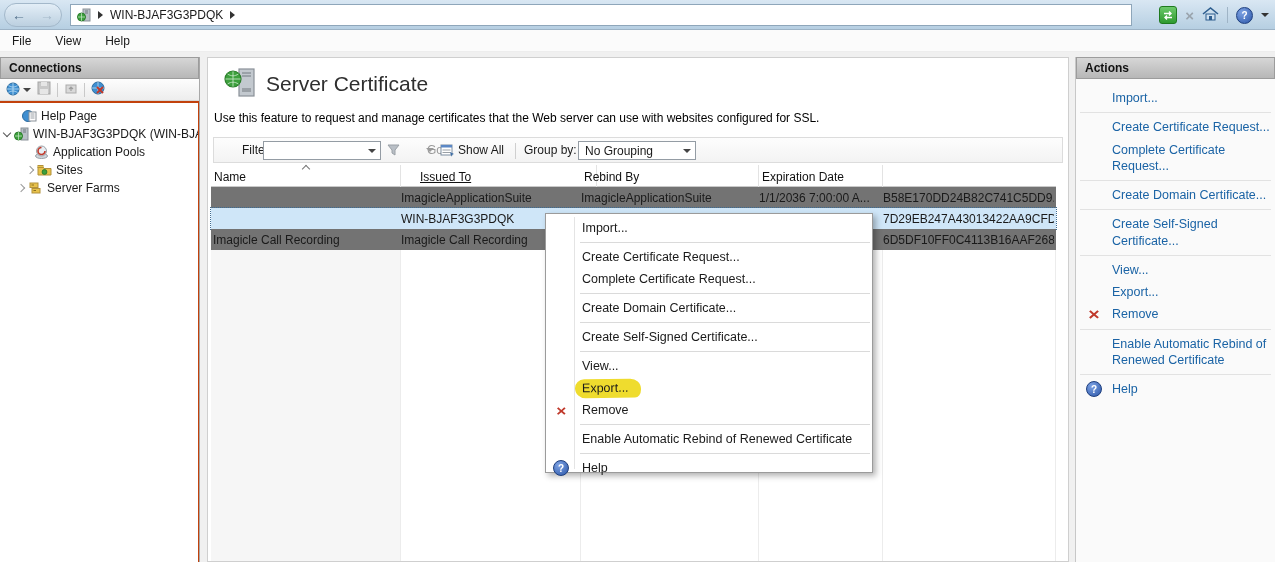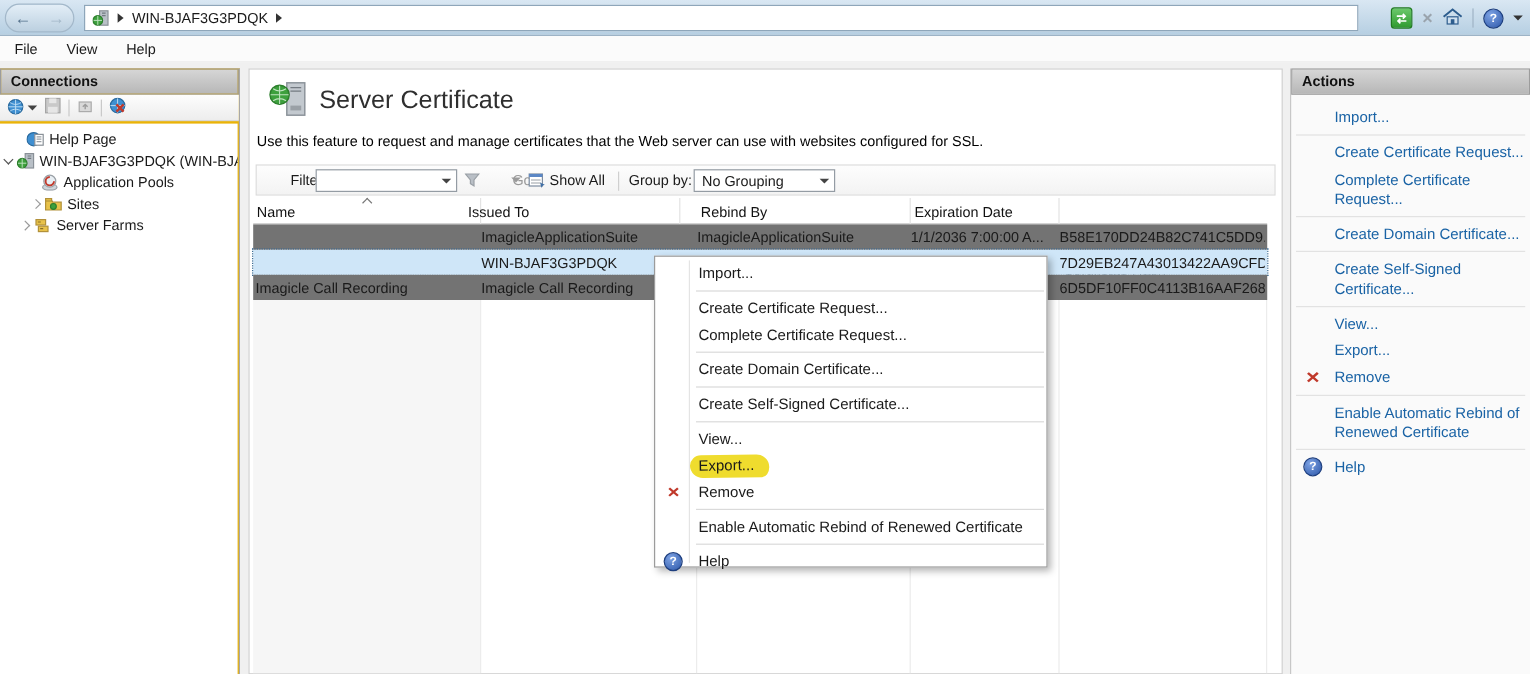--- a/index.html
+++ b/index.html
@@ -22,21 +22,21 @@
   .caret-dn { width:0;height:0;border-top:4px solid #333;border-left:4px solid transparent;border-right:4px solid transparent; }
 
   
   .menubar { left:0; top:30px; width:1275px; height:22px; background:#fbfbfb; display:flex; align-items:center; gap:24px; padding-left:12px; border-bottom:1px solid #ededed; }
   .menubar span { cursor:default; }
 
   
   .panel-header { height:22px; background:linear-gradient(#d6d6d6,#b7b7b7); border:1px solid #9c9c9c; font-weight:bold; display:flex; align-items:center; padding-left:8px; color:#111; }
 
   
-  .left-panel { left:0; top:57px; width:200px; bottom:0; background:#eab308; border-right:1px solid #a8a8a8; }
+  .left-panel { left:0; top:57px; width:200px; bottom:0; background:#c2410c; border-right:1px solid #a8a8a8; }
   .conn-toolbar { left:0; top:22px; width:199px; height:22px; background:linear-gradient(#fdfdfd,#ededed); border-bottom:1px solid #d7d7d7; display:flex; align-items:center; gap:6px; padding-left:6px; }
   .tbar-sep { width:1px; height:14px; background:#c9c9c9; }
   .tree { left:0; top:46px; right:1px; bottom:0; background:#fff; padding-top:4px; }
   .tree-row { height:18px; display:flex; align-items:center; gap:4px; white-space:nowrap; overflow:hidden; }
   .chev { width:6px; height:6px; border-right:1.5px solid #555; border-bottom:1.5px solid #555; display:inline-block; flex:none; }
   .chev.exp { transform:rotate(45deg); margin-top:-2px; }
   .chev.col { transform:rotate(-45deg); border-color:#9a9a9a; }
   .ti { width:15px; height:14px; flex:none; position:relative; }
 
   
@@ -267,21 +267,21 @@
       <span>No Grouping</span>
       <span class="caret-dn" style="border-top-color:#444;"></span>
     </div>
   </div>
 
   <div class="abs thead">
     <div class="th" style="left:0;width:190px;">
       <span class="sortcaret"></span>
       <span>Name</span>
     </div>
-    <div class="th" style="left:176px;width:180px;"><span>Issued To</span></div>
+    <div class="th" style="left:206px;width:180px;text-decoration:underline;"><span>Issued To</span></div>
     <div class="th" style="left:370px;width:178px;"><span>Rebind By</span></div>
     <div class="th" style="left:548px;width:124px;"><span>Expiration Date</span></div>
     <div class="th" style="left:672px;width:173px;border-right:none;margin-top:48px;"><span>Certificate Hash</span></div>
   </div>
 
   <div class="abs stripe"></div>
   <div class="abs vline" style="left:192px;"></div>
   <div class="abs vline" style="left:372px;"></div>
   <div class="abs vline" style="left:550px;"></div>
   <div class="abs vline" style="left:674px;"></div>

